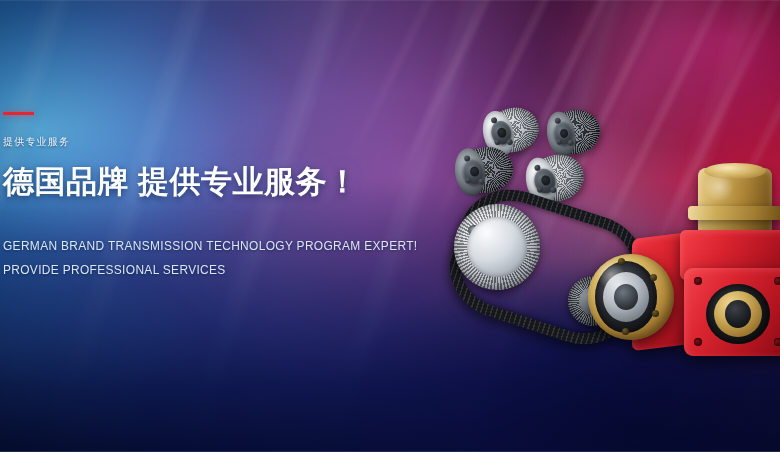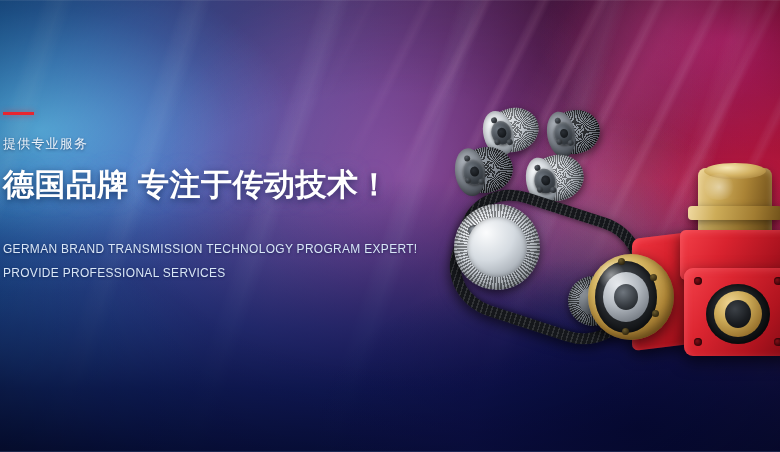--- a/index.html
+++ b/index.html
@@ -133,21 +133,21 @@
   .edge-top{position:absolute;left:0;right:0;top:0;height:1px;background:rgba(255,255,255,.07);}
   .edge-bottom{position:absolute;left:0;right:0;bottom:0;height:1px;background:rgba(120,150,200,.20);}
 
   
   #copy{position:absolute;left:3px;top:112px;width:420px;z-index:40;}
   .accent-rule{
     width:31px;height:3px;background:#e8252f;margin:0 0 22px 0;
     box-shadow:0 0 6px rgba(232,37,47,.55);
   }
   .subhead{
-    font-size:13px;line-height:1;color:#eef4fb;letter-spacing:1.2px;
+    font-size:10px;line-height:1;color:#eef4fb;letter-spacing:1.2px;
     font-weight:400;margin:0 0 18px 0;
     text-shadow:0 1px 3px rgba(0,20,60,.55);
   }
   .headline{
     font-size:31px;line-height:1.12;color:#ffffff;font-weight:700;
     letter-spacing:.5px;margin:0 0 34px 0;white-space:nowrap;
     text-shadow:0 2px 7px rgba(0,18,55,.62),0 0 22px rgba(120,170,255,.22);
   }
   .eng{
     font-size:12.5px;line-height:1.92;color:#d8e6f6;
@@ -465,20 +465,20 @@
         <i class="bolt" style="left:90px;top:70px;"></i>
       </div>
       <div class="spec" style="left:26px;top:6px;width:34px;height:26px;"></div>
     </div>
 
   </div>
 
   <div id="copy">
     <div class="accent-rule"></div>
     <div class="subhead">提供专业服务</div>
-    <div class="headline">德国品牌 专注于传动技术！</div>
+    <div class="headline">德国品牌 提供专业服务！</div>
     <div class="eng">
       <div>GERMAN BRAND TRANSMISSION TECHNOLOGY PROGRAM EXPERT!</div>
       <div>PROVIDE PROFESSIONAL SERVICES</div>
     </div>
   </div>
 
 </div>
 
 </body></html>

